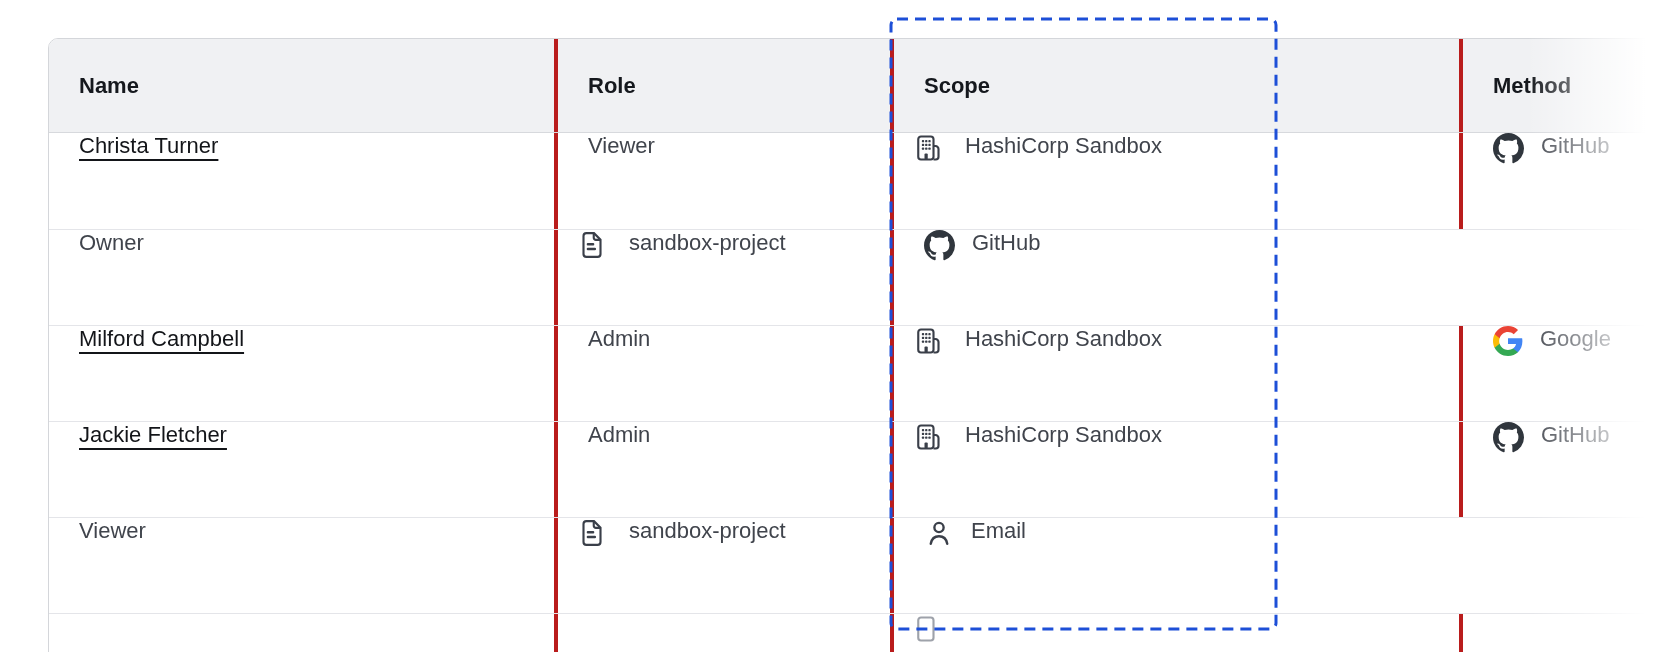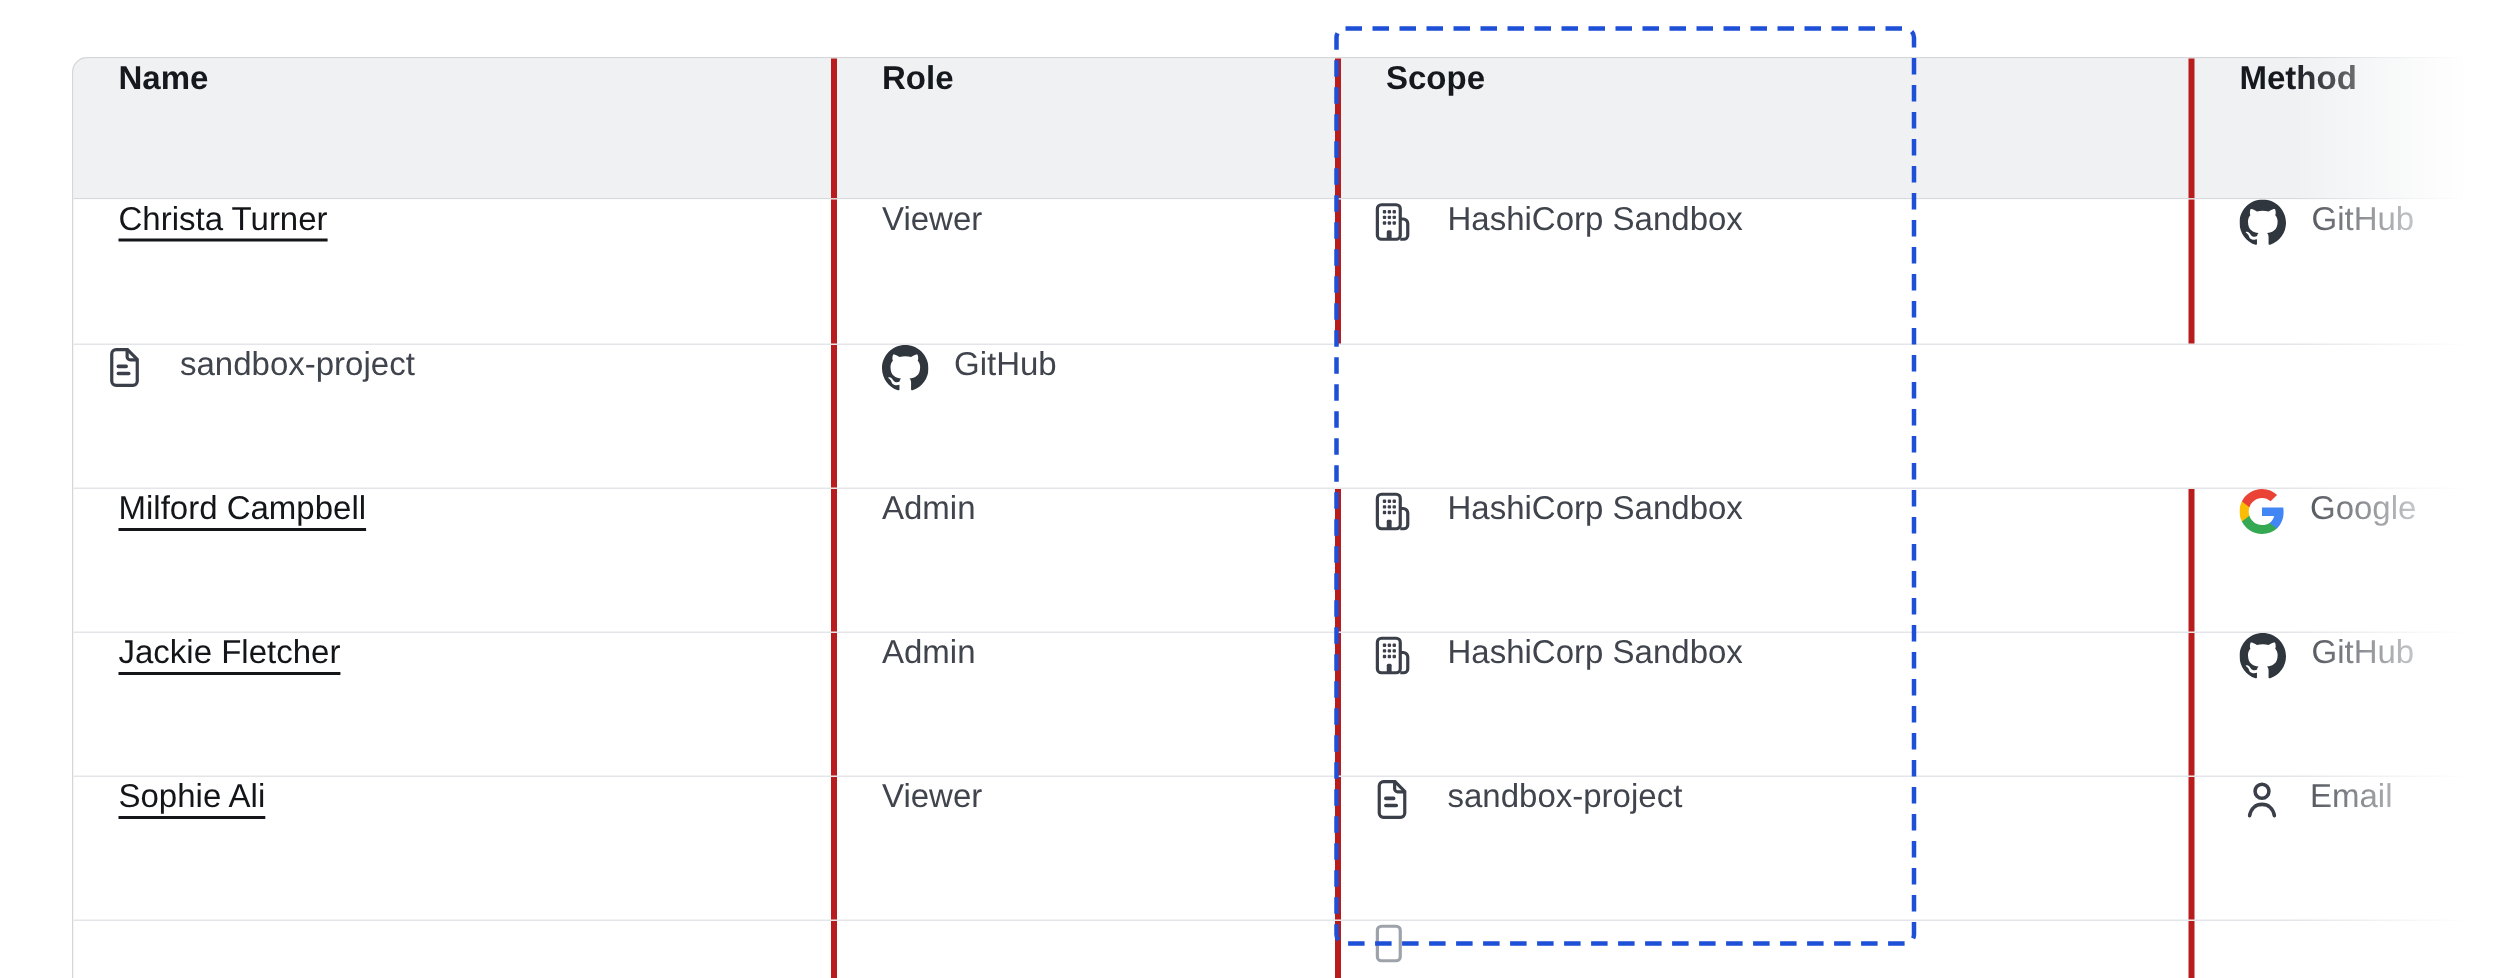--- a/index.html
+++ b/index.html
@@ -24,21 +24,21 @@
     grid-template-columns: 505px 336px 569px 450px;
   }
   .thead {
     background: #f0f1f3;
     height: 94px;
     border-bottom: 1px solid #d7d9dd;
     border-radius: 9px 9px 0 0;
   }
   .th {
     display: flex;
-    align-items: flex-start;
+    align-items: center;
     padding-left: 30px;
     font-size: 22px;
     font-weight: 700;
     color: #15181d;
   }
   .th + .th, .td + .td { border-left: 4px solid #b91c1c; }
   .tr { height: 96px; background: #ffffff; }
   .tr + .tr { border-top: 1px solid #e4e5e9; }
   .td {
     display: flex;
@@ -137,20 +137,23 @@
         <span class="cell-icon" style="color:#30363d">
           <svg width="31" height="31" viewBox="0 0 16 16" fill="currentColor">
               <path d="M8 0C3.58 0 0 3.58 0 8c0 3.54 2.29 6.53 5.47 7.59.4.07.55-.17.55-.38 0-.19-.01-.82-.01-1.49-2.01.37-2.53-.49-2.69-.94-.09-.23-.48-.94-.82-1.13-.28-.15-.68-.52-.01-.53.63-.01 1.08.58 1.23.82.72 1.21 1.87.87 2.33.66.07-.52.28-.87.51-1.07-1.78-.2-3.64-.89-3.64-3.95 0-.87.31-1.59.82-2.15-.08-.2-.36-1.02.08-2.12 0 0 .67-.21 2.2.82.64-.18 1.32-.27 2-.27s1.36.09 2 .27c1.53-1.04 2.2-.82 2.2-.82.44 1.1.16 1.92.08 2.12.51.56.82 1.27.82 2.15 0 3.07-1.87 3.75-3.65 3.95.29.25.54.73.54 1.48 0 1.07-.01 1.93-.01 2.2 0 .21.15.46.55.38A8.01 8.01 0 0 0 16 8c0-4.42-3.58-8-8-8z"></path>
             </svg>
         </span>
         <span>GitHub</span>
       </div>
     </div>
 
     <div class="grid-row tr">
+      <div class="td">
+          <span>Owner</span>
+        </div>
       <div class="td scope-cell">
         <span class="cell-icon">
           <svg width="30" height="30" viewBox="0 0 24 24" fill="none" stroke="currentColor" stroke-width="1.7">
             <path d="M5.2 4.8a2.3 2.3 0 0 1 2.3-2.3h6.1l5.2 5.2v11.5a2.3 2.3 0 0 1-2.3 2.3H7.5a2.3 2.3 0 0 1-2.3-2.3z"></path>
             <path d="M13.4 2.8v3.4a1.7 1.7 0 0 0 1.7 1.7h3.4"></path>
             <path d="M8.7 11.4h4.2M8.7 15.2h5.6" stroke-linecap="round" stroke-width="1.9"></path>
           </svg>
         </span>
         <span>sandbox-project</span>
       </div>
@@ -238,23 +241,20 @@
           <svg width="31" height="31" viewBox="0 0 16 16" fill="currentColor">
               <path d="M8 0C3.58 0 0 3.58 0 8c0 3.54 2.29 6.53 5.47 7.59.4.07.55-.17.55-.38 0-.19-.01-.82-.01-1.49-2.01.37-2.53-.49-2.69-.94-.09-.23-.48-.94-.82-1.13-.28-.15-.68-.52-.01-.53.63-.01 1.08.58 1.23.82.72 1.21 1.87.87 2.33.66.07-.52.28-.87.51-1.07-1.78-.2-3.64-.89-3.64-3.95 0-.87.31-1.59.82-2.15-.08-.2-.36-1.02.08-2.12 0 0 .67-.21 2.2.82.64-.18 1.32-.27 2-.27s1.36.09 2 .27c1.53-1.04 2.2-.82 2.2-.82.44 1.1.16 1.92.08 2.12.51.56.82 1.27.82 2.15 0 3.07-1.87 3.75-3.65 3.95.29.25.54.73.54 1.48 0 1.07-.01 1.93-.01 2.2 0 .21.15.46.55.38A8.01 8.01 0 0 0 16 8c0-4.42-3.58-8-8-8z"></path>
             </svg>
         </span>
         <span>GitHub</span>
       </div>
     </div>
 
     <div class="grid-row tr">
       <div class="td">
-        <a class="name-link">Sophie Ali</a>
-      </div>
-      <div class="td">
           <span>Viewer</span>
         </div>
       <div class="td scope-cell">
         <span class="cell-icon">
           <svg width="30" height="30" viewBox="0 0 24 24" fill="none" stroke="currentColor" stroke-width="1.7">
             <path d="M5.2 4.8a2.3 2.3 0 0 1 2.3-2.3h6.1l5.2 5.2v11.5a2.3 2.3 0 0 1-2.3 2.3H7.5a2.3 2.3 0 0 1-2.3-2.3z"></path>
             <path d="M13.4 2.8v3.4a1.7 1.7 0 0 0 1.7 1.7h3.4"></path>
             <path d="M8.7 11.4h4.2M8.7 15.2h5.6" stroke-linecap="round" stroke-width="1.9"></path>
           </svg>
         </span>

